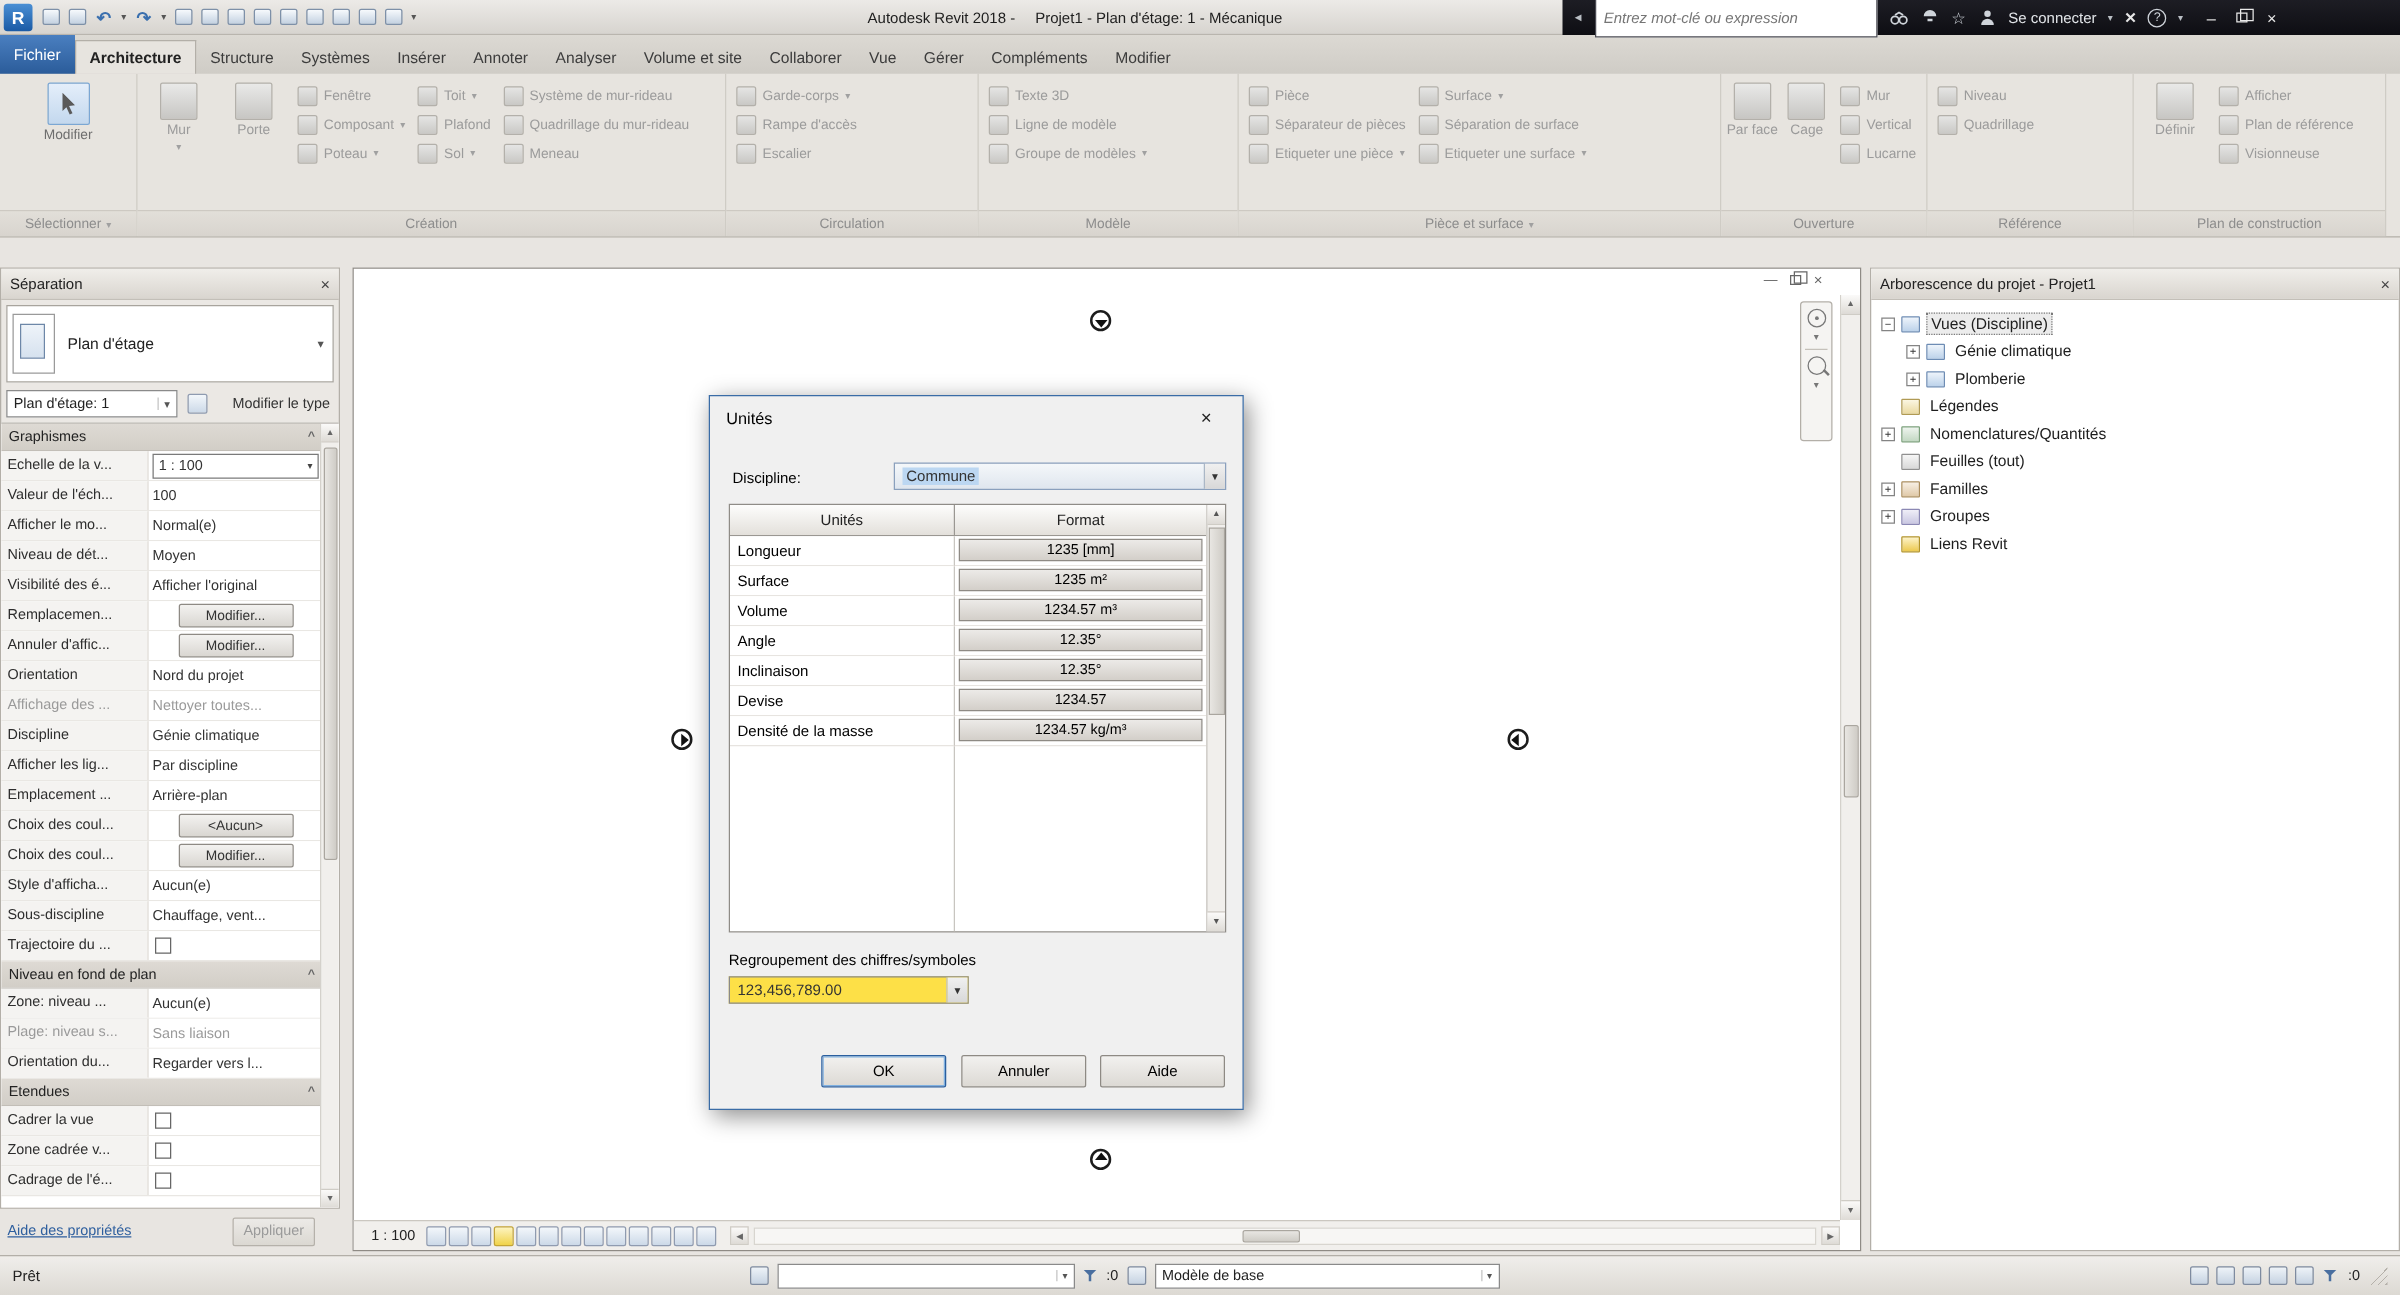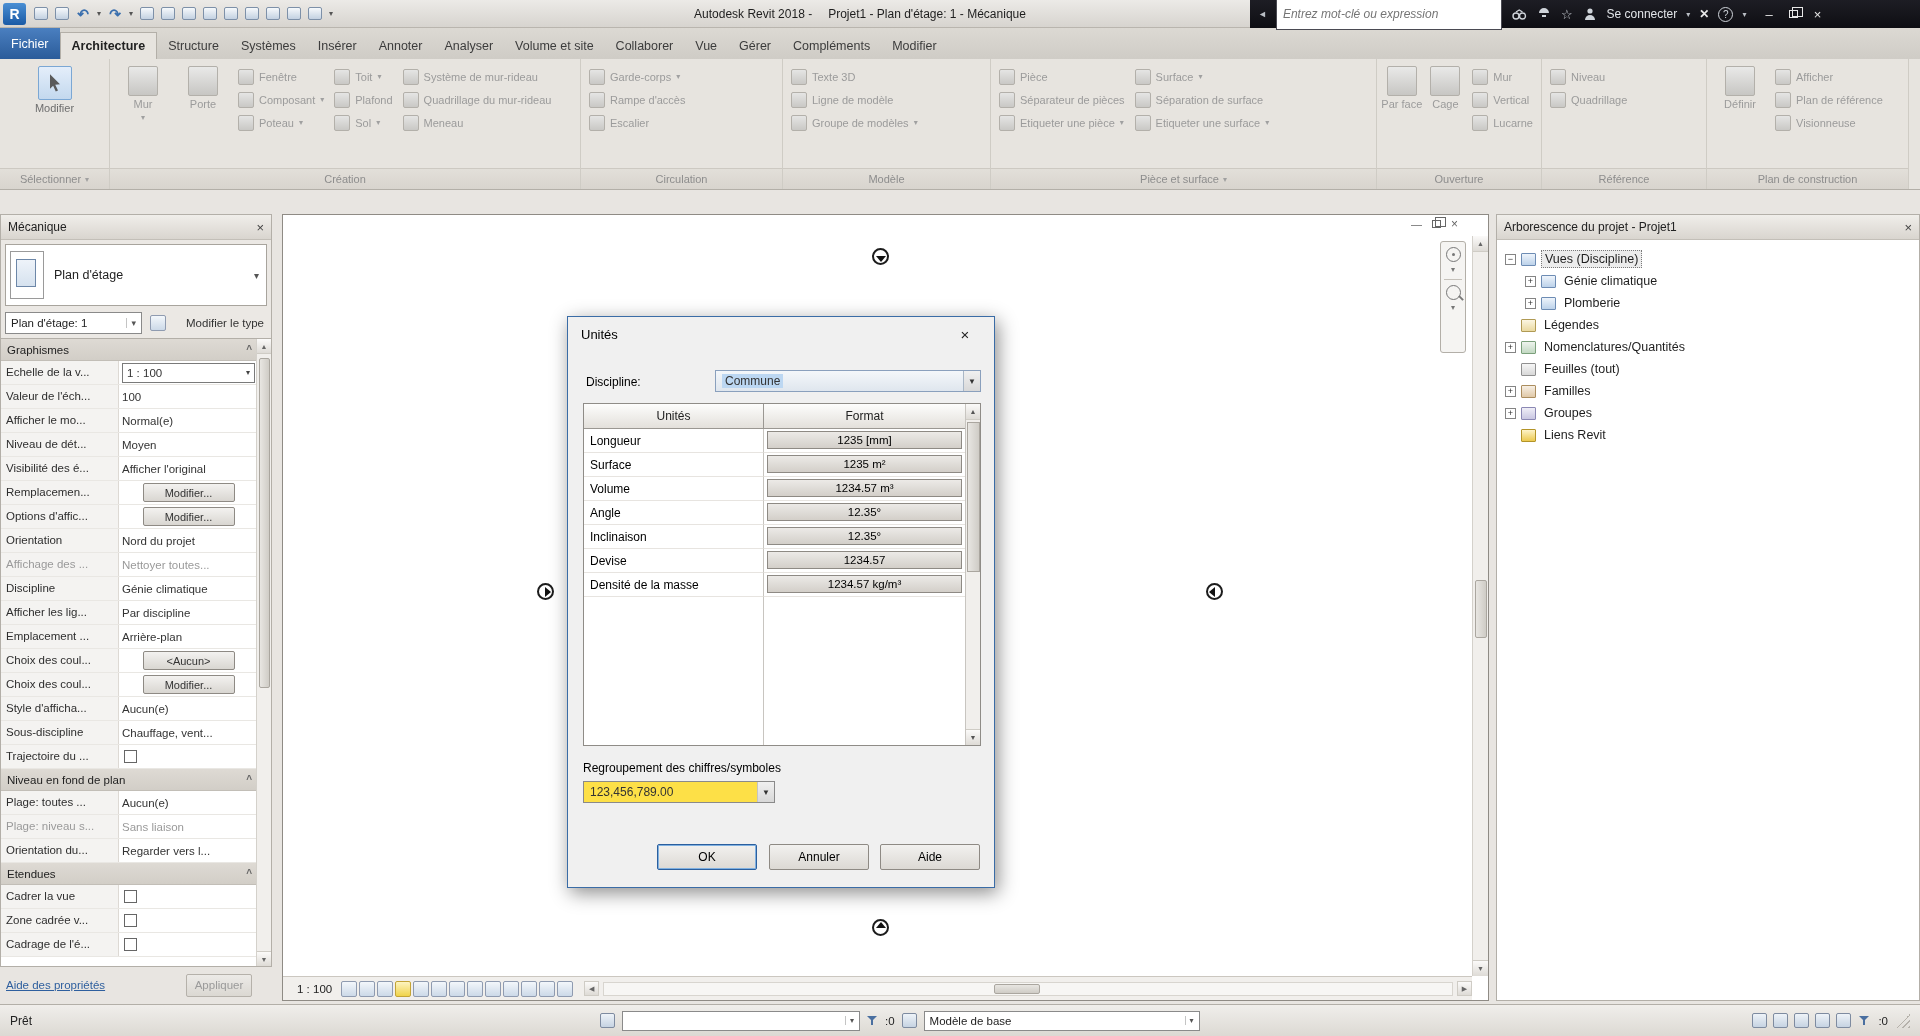--- a/index.html
+++ b/index.html
@@ -520,21 +520,21 @@
         </div>
         <div class="rlabel">
           <span>Plan de construction</span>
         </div>
       </div>
     </div>
 </div>
 
 <div class="props">
   <div class="phead">
-    <span>Mécanique</span>
+    <span>Séparation</span>
     <span class="x">×</span>
   </div>
   <div class="ptypebox">
     <span class="pthumb"></span>
     <span class="ptypename">Plan d'étage</span>
     <span class="ptype-dd">▾</span>
   </div>
   <div class="pinstrow">
     <div class="pcomboI">
       <span>Plan d'étage: 1</span>
@@ -584,21 +584,21 @@
             <span class="ptext">Afficher l'original</span>
           </div>
         </div>
         <div class="prow">
           <div class="plab">Remplacemen...</div>
           <div class="pval">
             <span class="pbtn">Modifier...</span>
           </div>
         </div>
         <div class="prow">
-          <div class="plab">Options d'affic...</div>
+          <div class="plab">Annuler d'affic...</div>
           <div class="pval">
             <span class="pbtn">Modifier...</span>
           </div>
         </div>
         <div class="prow">
           <div class="plab">Orientation</div>
           <div class="pval">
             <span class="ptext">Nord du projet</span>
           </div>
         </div>
@@ -654,21 +654,21 @@
           <div class="plab">Trajectoire du ...</div>
           <div class="pval">
             <span class="pchk"></span>
           </div>
         </div>
         <div class="psec">
           <span>Niveau en fond de plan</span>
           <span class="psec-ch">^</span>
         </div>
         <div class="prow">
-          <div class="plab">Plage: toutes ...</div>
+          <div class="plab">Zone: niveau ...</div>
           <div class="pval">
             <span class="ptext">Aucun(e)</span>
           </div>
         </div>
         <div class="prow dim">
           <div class="plab">Plage: niveau s...</div>
           <div class="pval">
             <span class="ptext">Sans liaison</span>
           </div>
         </div>

